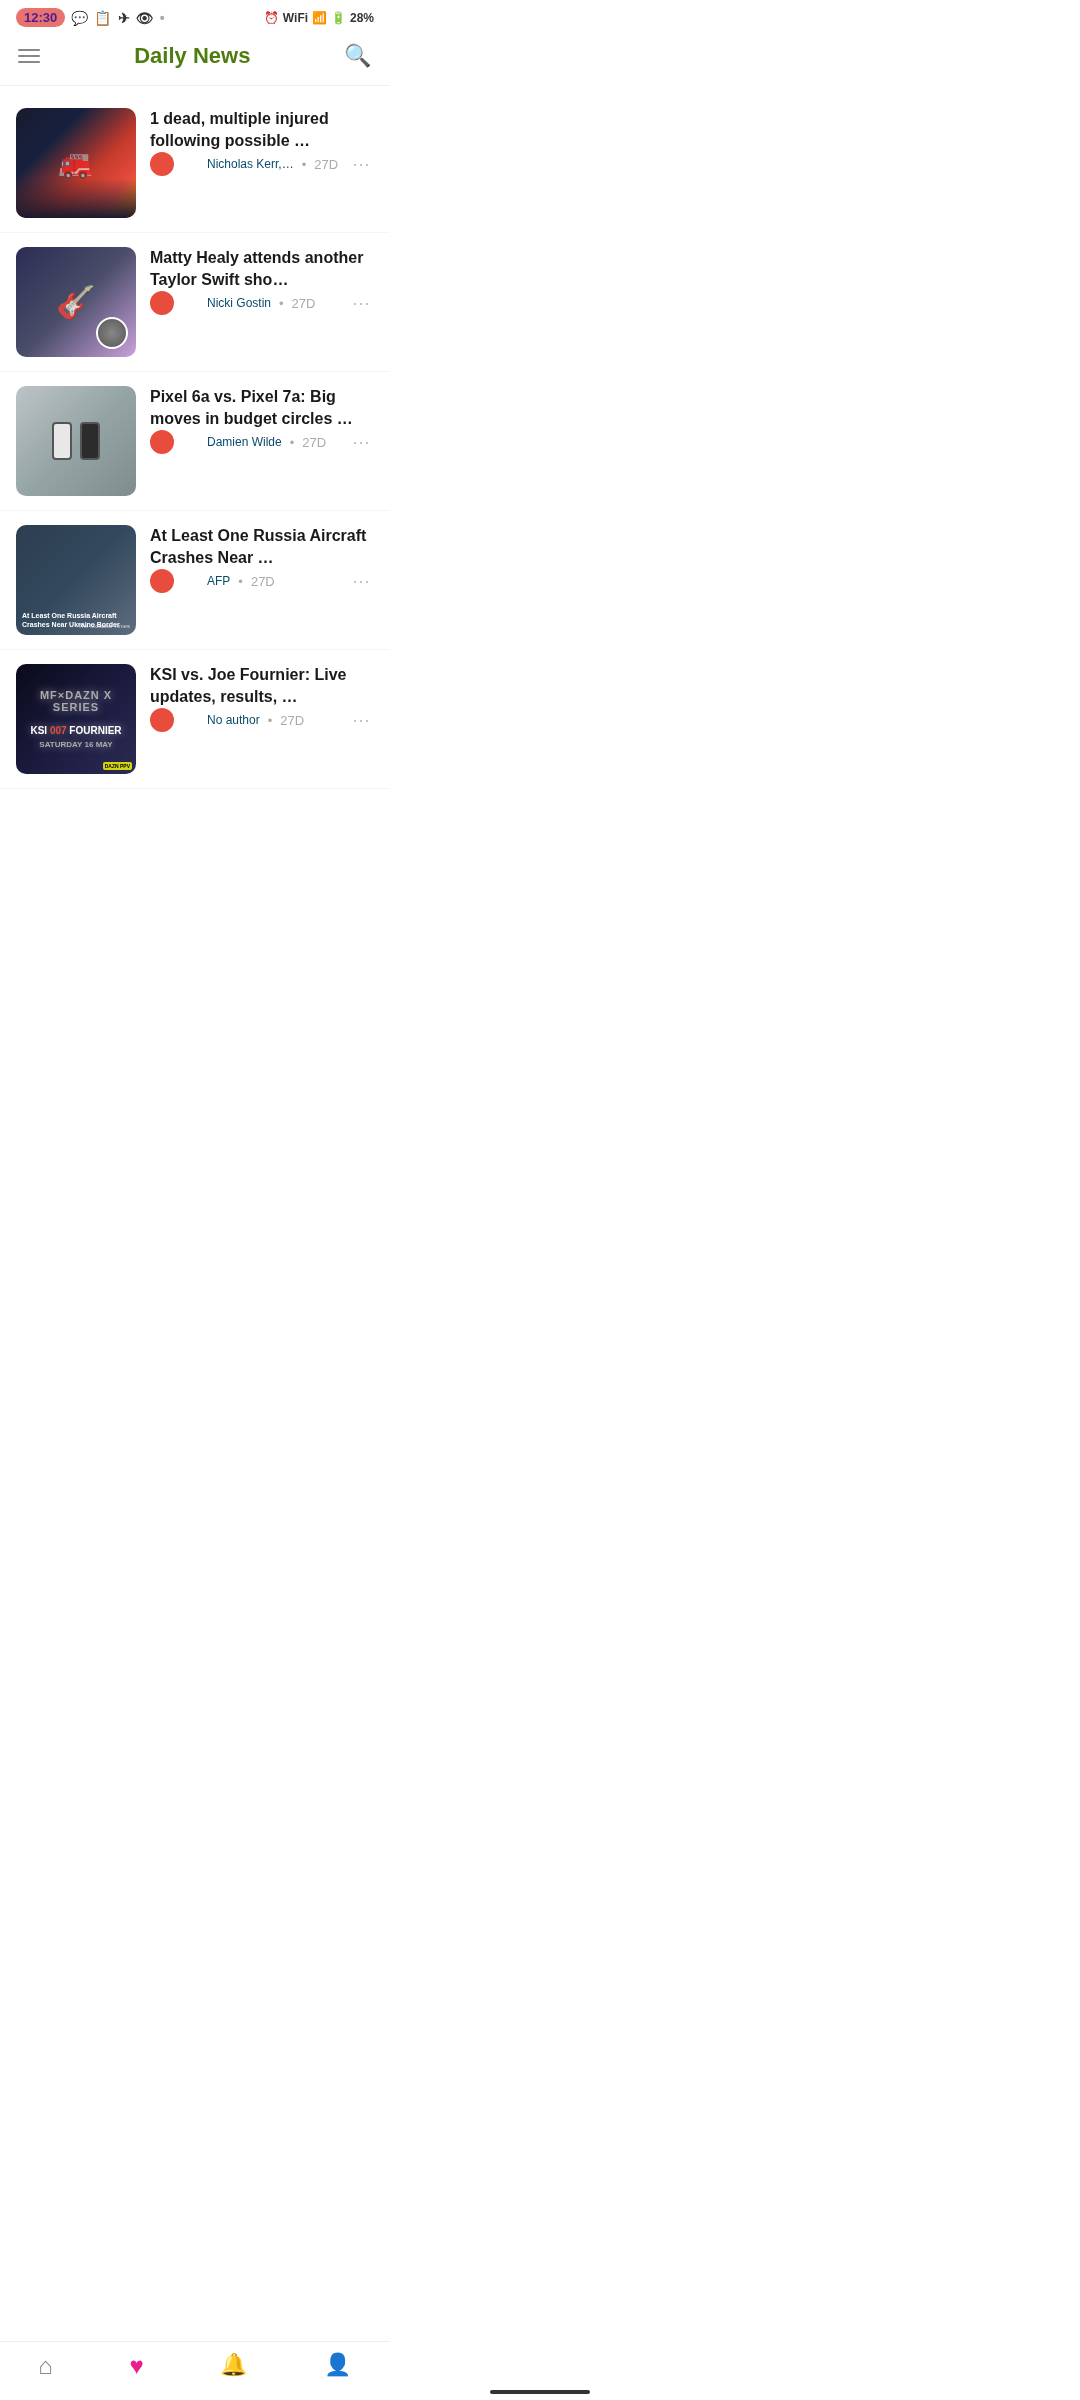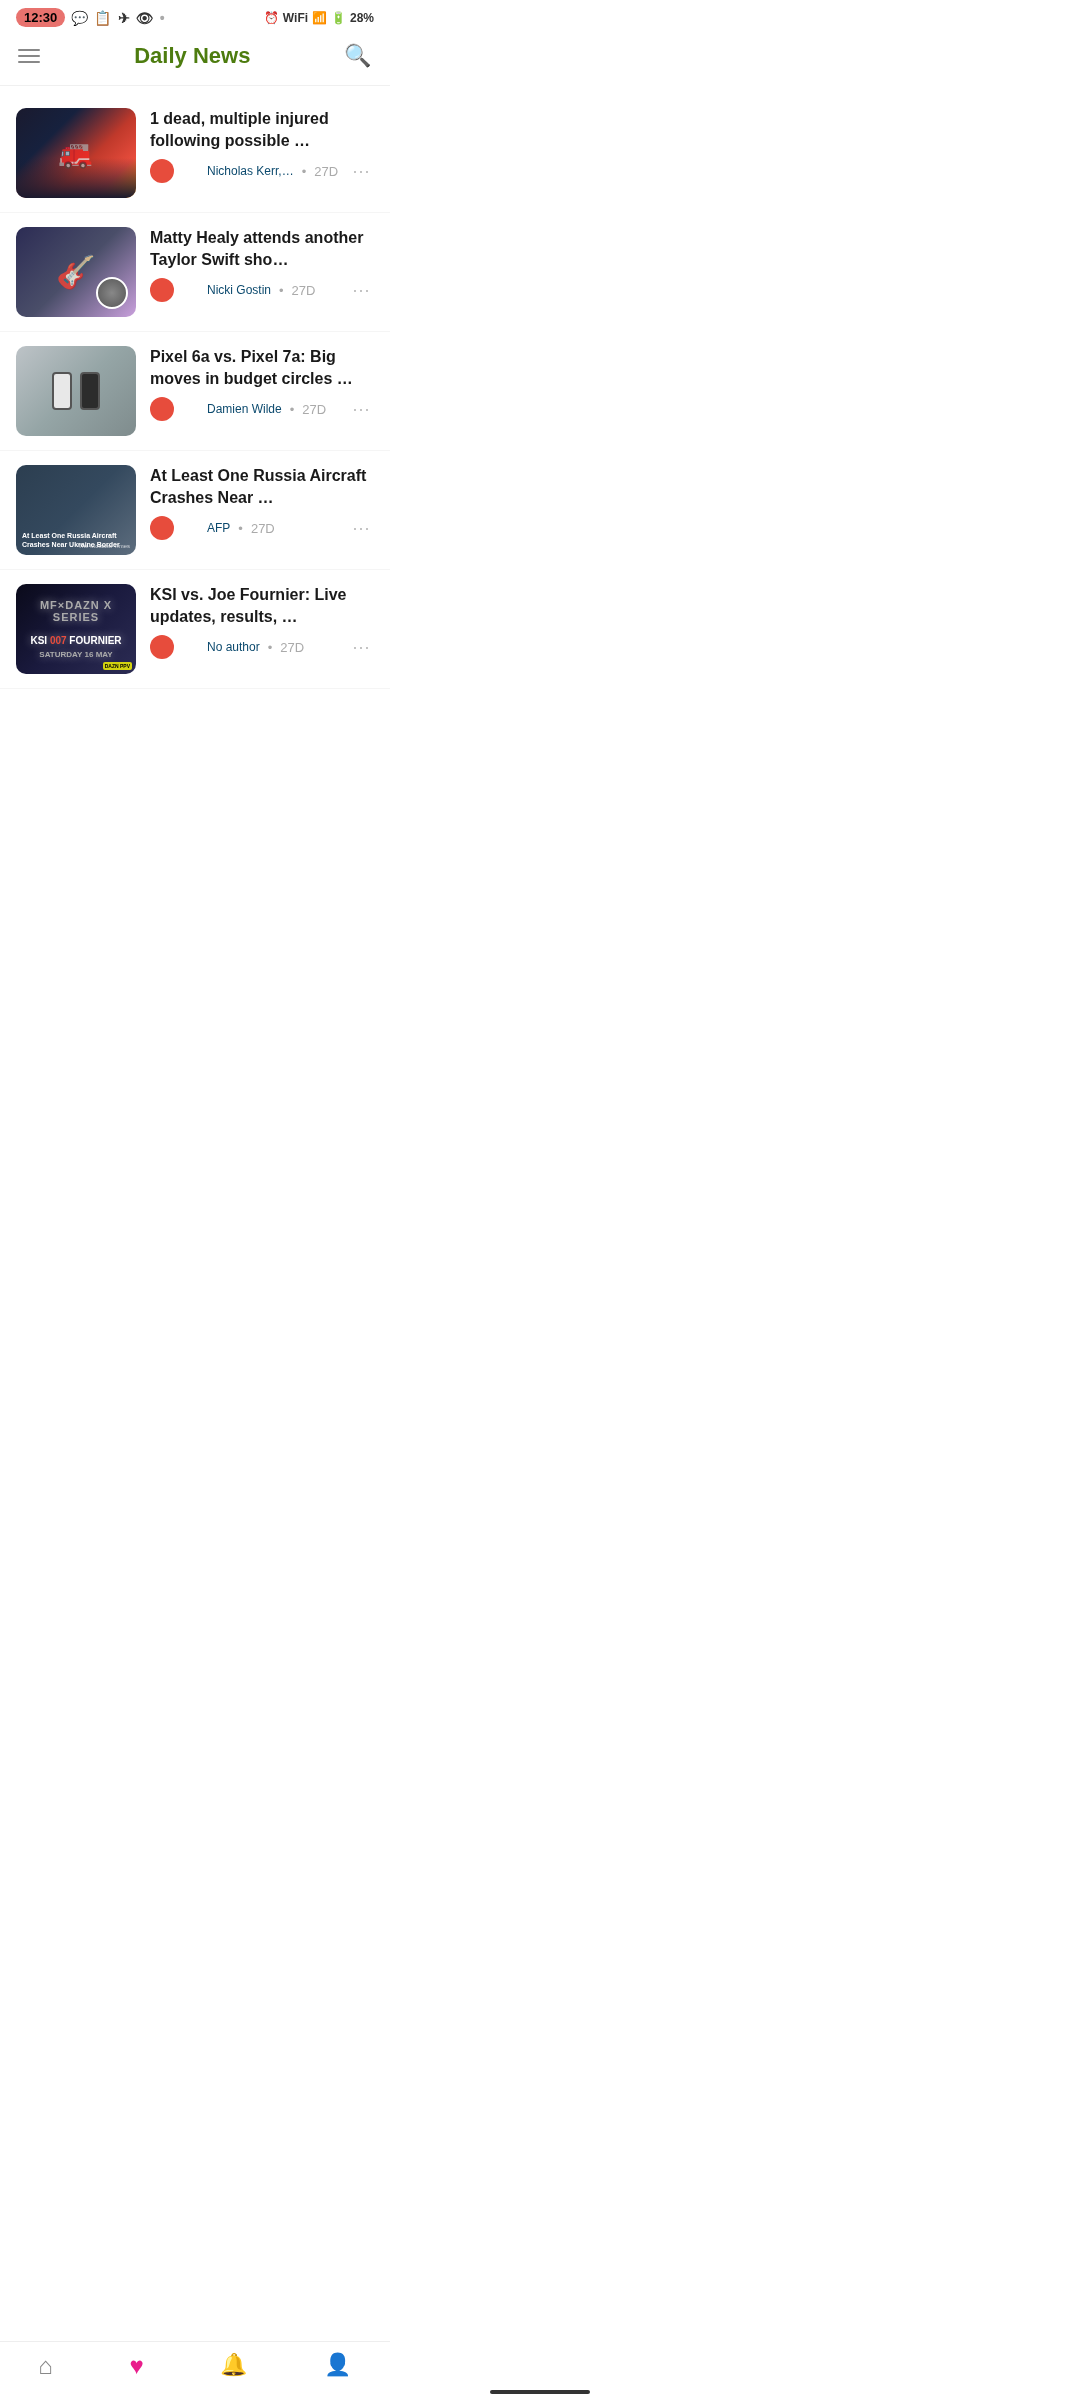--- a/index.html
+++ b/index.html
@@ -22,21 +22,21 @@
       font-size: 13px;
       font-weight: 600;
     }
     .status-left {
       display: flex;
       align-items: center;
       gap: 6px;
     }
     .time {
       background: #e8726e;
-      color: #000000;
+      color: #4c1d95;
       border-radius: 10px;
       padding: 2px 8px;
       font-size: 13px;
       font-weight: 700;
     }
     .status-icon {
       font-size: 14px;
       color: #333;
     }
     .status-right {
@@ -86,21 +86,21 @@
     }
     .news-item {
       display: flex;
       align-items: flex-start;
       padding: 14px 16px;
       gap: 14px;
       border-bottom: 1px solid #f5f5f5;
     }
     .news-thumbnail {
       width: 120px;
-      height: 90px;
+      height: 110px;
       border-radius: 10px;
       flex-shrink: 0;
       overflow: hidden;
       position: relative;
     }
 
     
     .thumb-1 {
       background: linear-gradient(135deg, #1a1a2e 0%, #16213e 30%, #c0392b 60%, #e74c3c 80%, #f39c12 100%);
     }
@@ -206,21 +206,21 @@
       font-size: 5px;
       font-weight: 700;
       padding: 1px 2px;
       border-radius: 2px;
     }
 
     .news-content {
       flex: 1;
       display: flex;
       flex-direction: column;
-      gap: 8px;
+      gap: 1px;
     }
     .news-title {
       font-size: 16px;
       font-weight: 700;
       color: #1a1a1a;
       line-height: 1.35;
     }
     .news-meta {
       display: flex;
       align-items: center;

